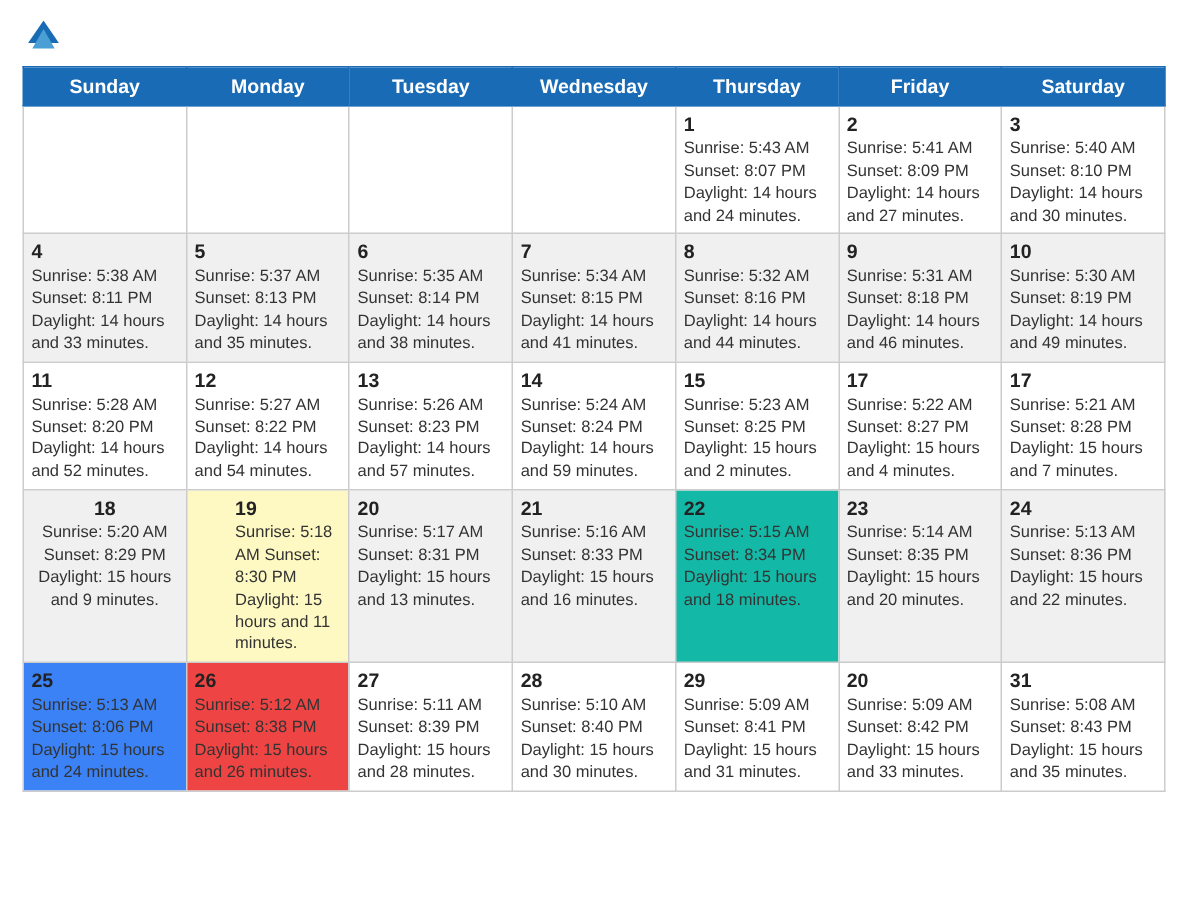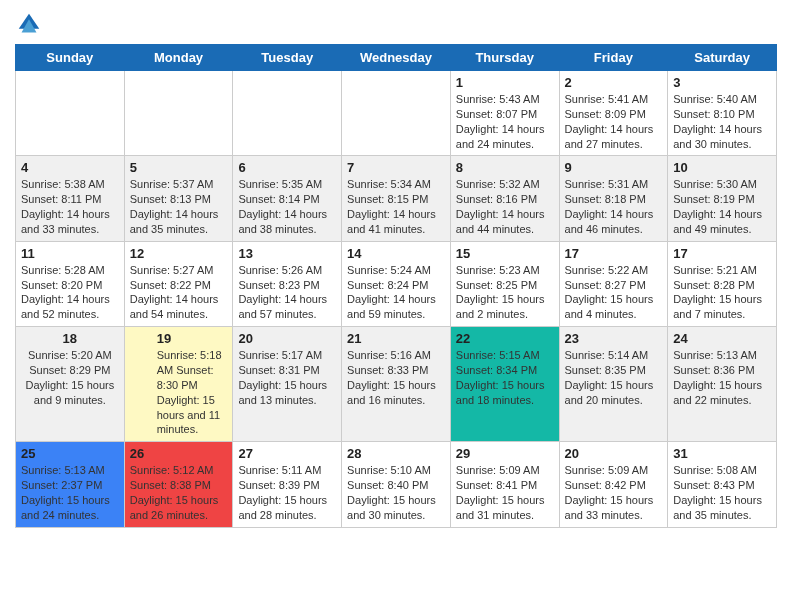--- a/index.html
+++ b/index.html
@@ -305,21 +305,21 @@
             <div class="day-info">Sunrise: 5:13 AM
 Sunset: 8:36 PM
 Daylight: 15 hours
 and 22 minutes.</div>
           </td>
         </tr>
         <tr>
           <td style="background: #3b82f6;">
             <span class="day-number">25</span>
             <div class="day-info">Sunrise: 5:13 AM
-Sunset: 2:37 PM
+Sunset: 8:06 PM
 Daylight: 15 hours
 and 24 minutes.</div>
           </td>
           <td style="background: #ef4444;">
             <span class="day-number">26</span>
             <div class="day-info">Sunrise: 5:12 AM
 Sunset: 8:38 PM
 Daylight: 15 hours
 and 26 minutes.</div>
           </td>

